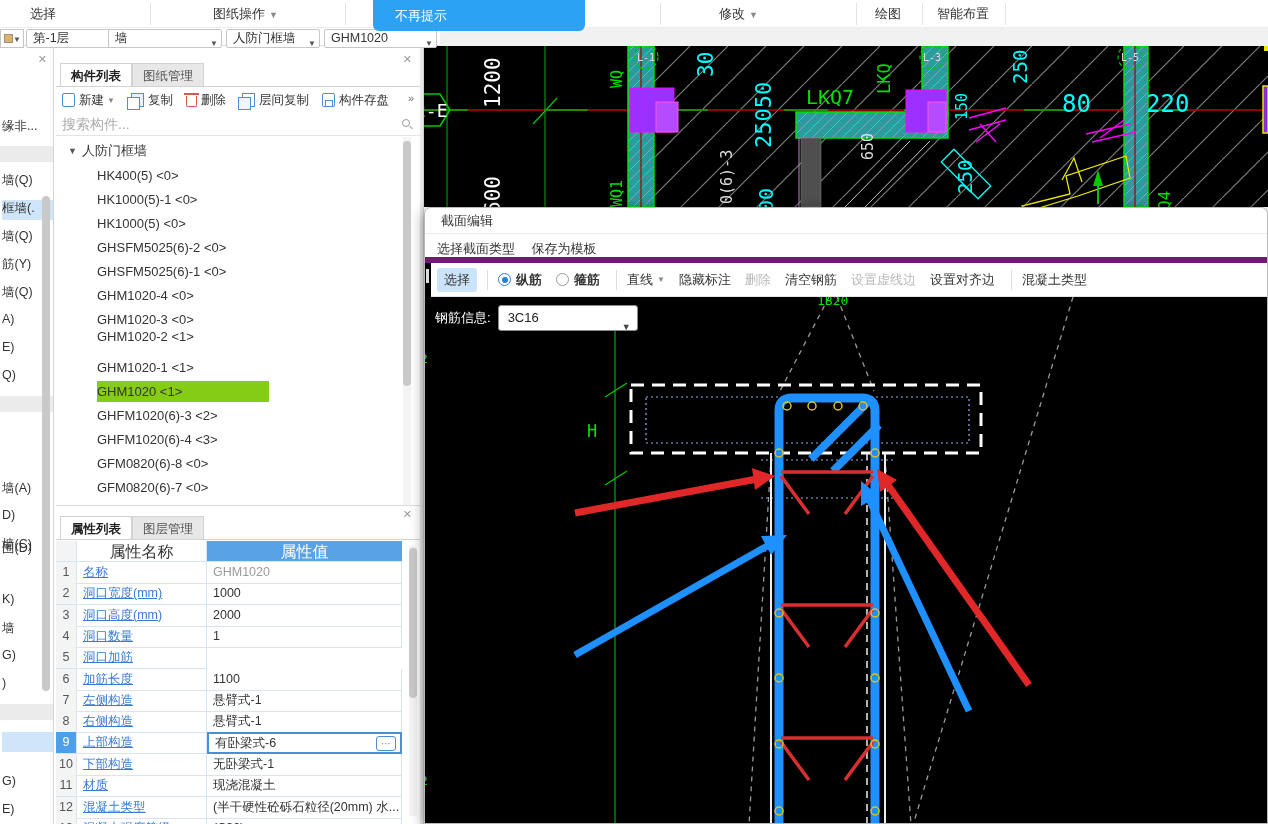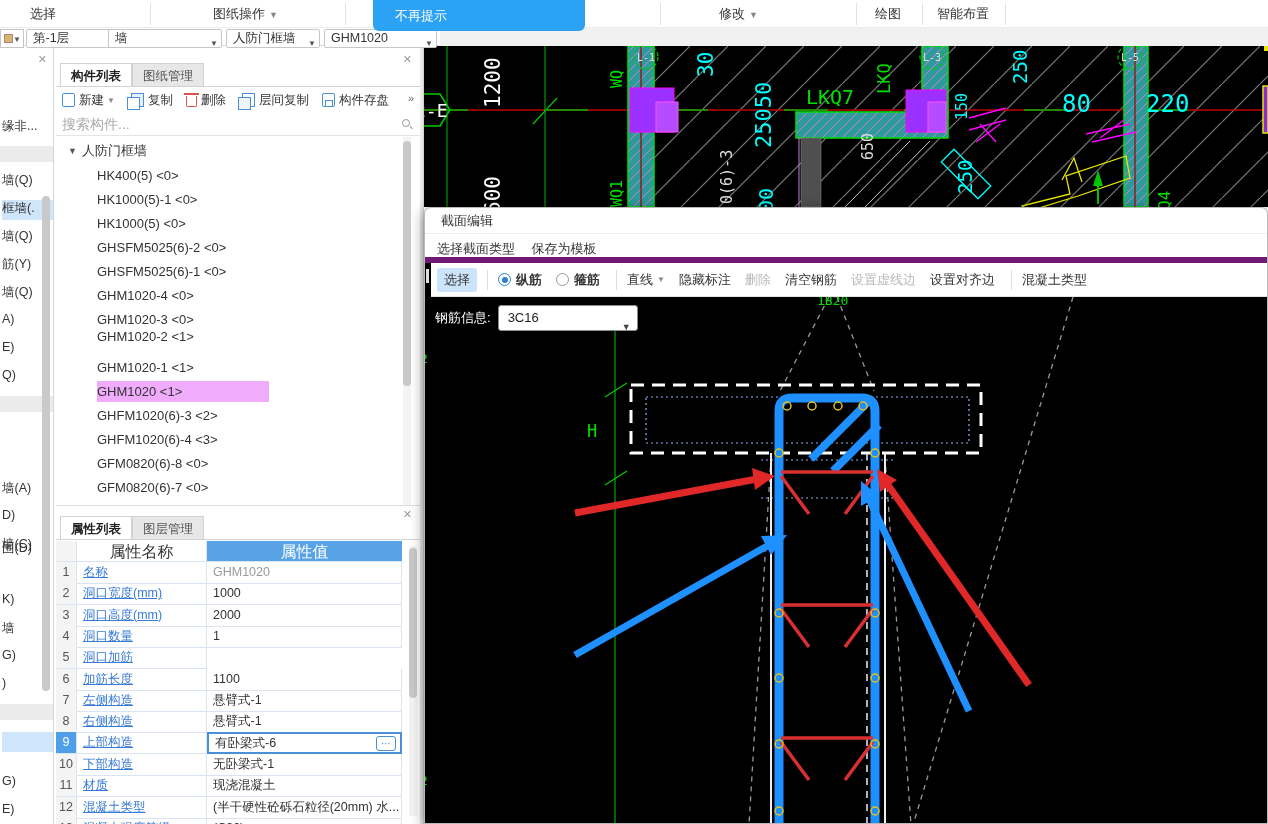--- a/index.html
+++ b/index.html
@@ -58,21 +58,21 @@
 .searchrow { position:absolute; left:0; top:67px; width:364px; height:23px; border-bottom:1px solid #e4e4e4; }
 .searchrow input { position:absolute; left:6px; top:2px; width:330px; height:18px; border:none; outline:none; font-size:14px; color:#333; }
 .searchrow input::placeholder { color:#ababab; }
 .lens { position:absolute; right:10px; top:6px; width:8px; height:8px; border:1.4px solid #9a9a9a; border-radius:50%; }
 .lens::after { content:""; position:absolute; left:6px; top:7px; width:4px; height:1.4px; background:#9a9a9a; transform:rotate(45deg); }
 
 .tree { position:absolute; left:0; top:91px; width:364px; height:368px; overflow:hidden; }
 .treegroup { position:absolute; left:12px; top:5px; font-size:13px; color:#333; }
 .treegroup .tri { display:inline-block; font-size:9px; color:#555; margin-right:5px; transform:translateY(-1px); }
 .list-item { position:absolute; left:41px; width:172px; height:21px; line-height:21px; font-size:13px; color:#333; white-space:nowrap; }
-.list-item.sel { background:#f0abfc; }
+.list-item.sel { background:#84cc16; }
 .treescroll { position:absolute; right:3px; top:91px; width:8px; height:368px; background:#f4f4f4; }
 .treescroll .thumb { position:absolute; left:0; top:4px; width:8px; height:245px; background:#c9c9c9; border-radius:4px; }
 .divh { position:absolute; left:56px; top:505px; width:364px; height:9px; background:#f0f0f0; border-top:1px solid #ddd; border-bottom:1px solid #ddd; }
 
 
 .ppanel { position:absolute; left:56px; top:506px; width:364px; height:318px; background:#fff; }
 .ptable { position:absolute; left:0; top:35px; width:364px; height:283px; overflow:hidden; font-size:12.5px; }
 .prow { position:absolute; left:0; width:364px; height:22px; }
 .pc { position:absolute; top:0; height:22px; line-height:21px; border-right:1px solid #d9e4f0; border-bottom:1px solid #d9e4f0; overflow:hidden; white-space:nowrap; }
 .pc.num { left:0; width:21px; text-align:center; color:#555; background:#f4f4f4; }

